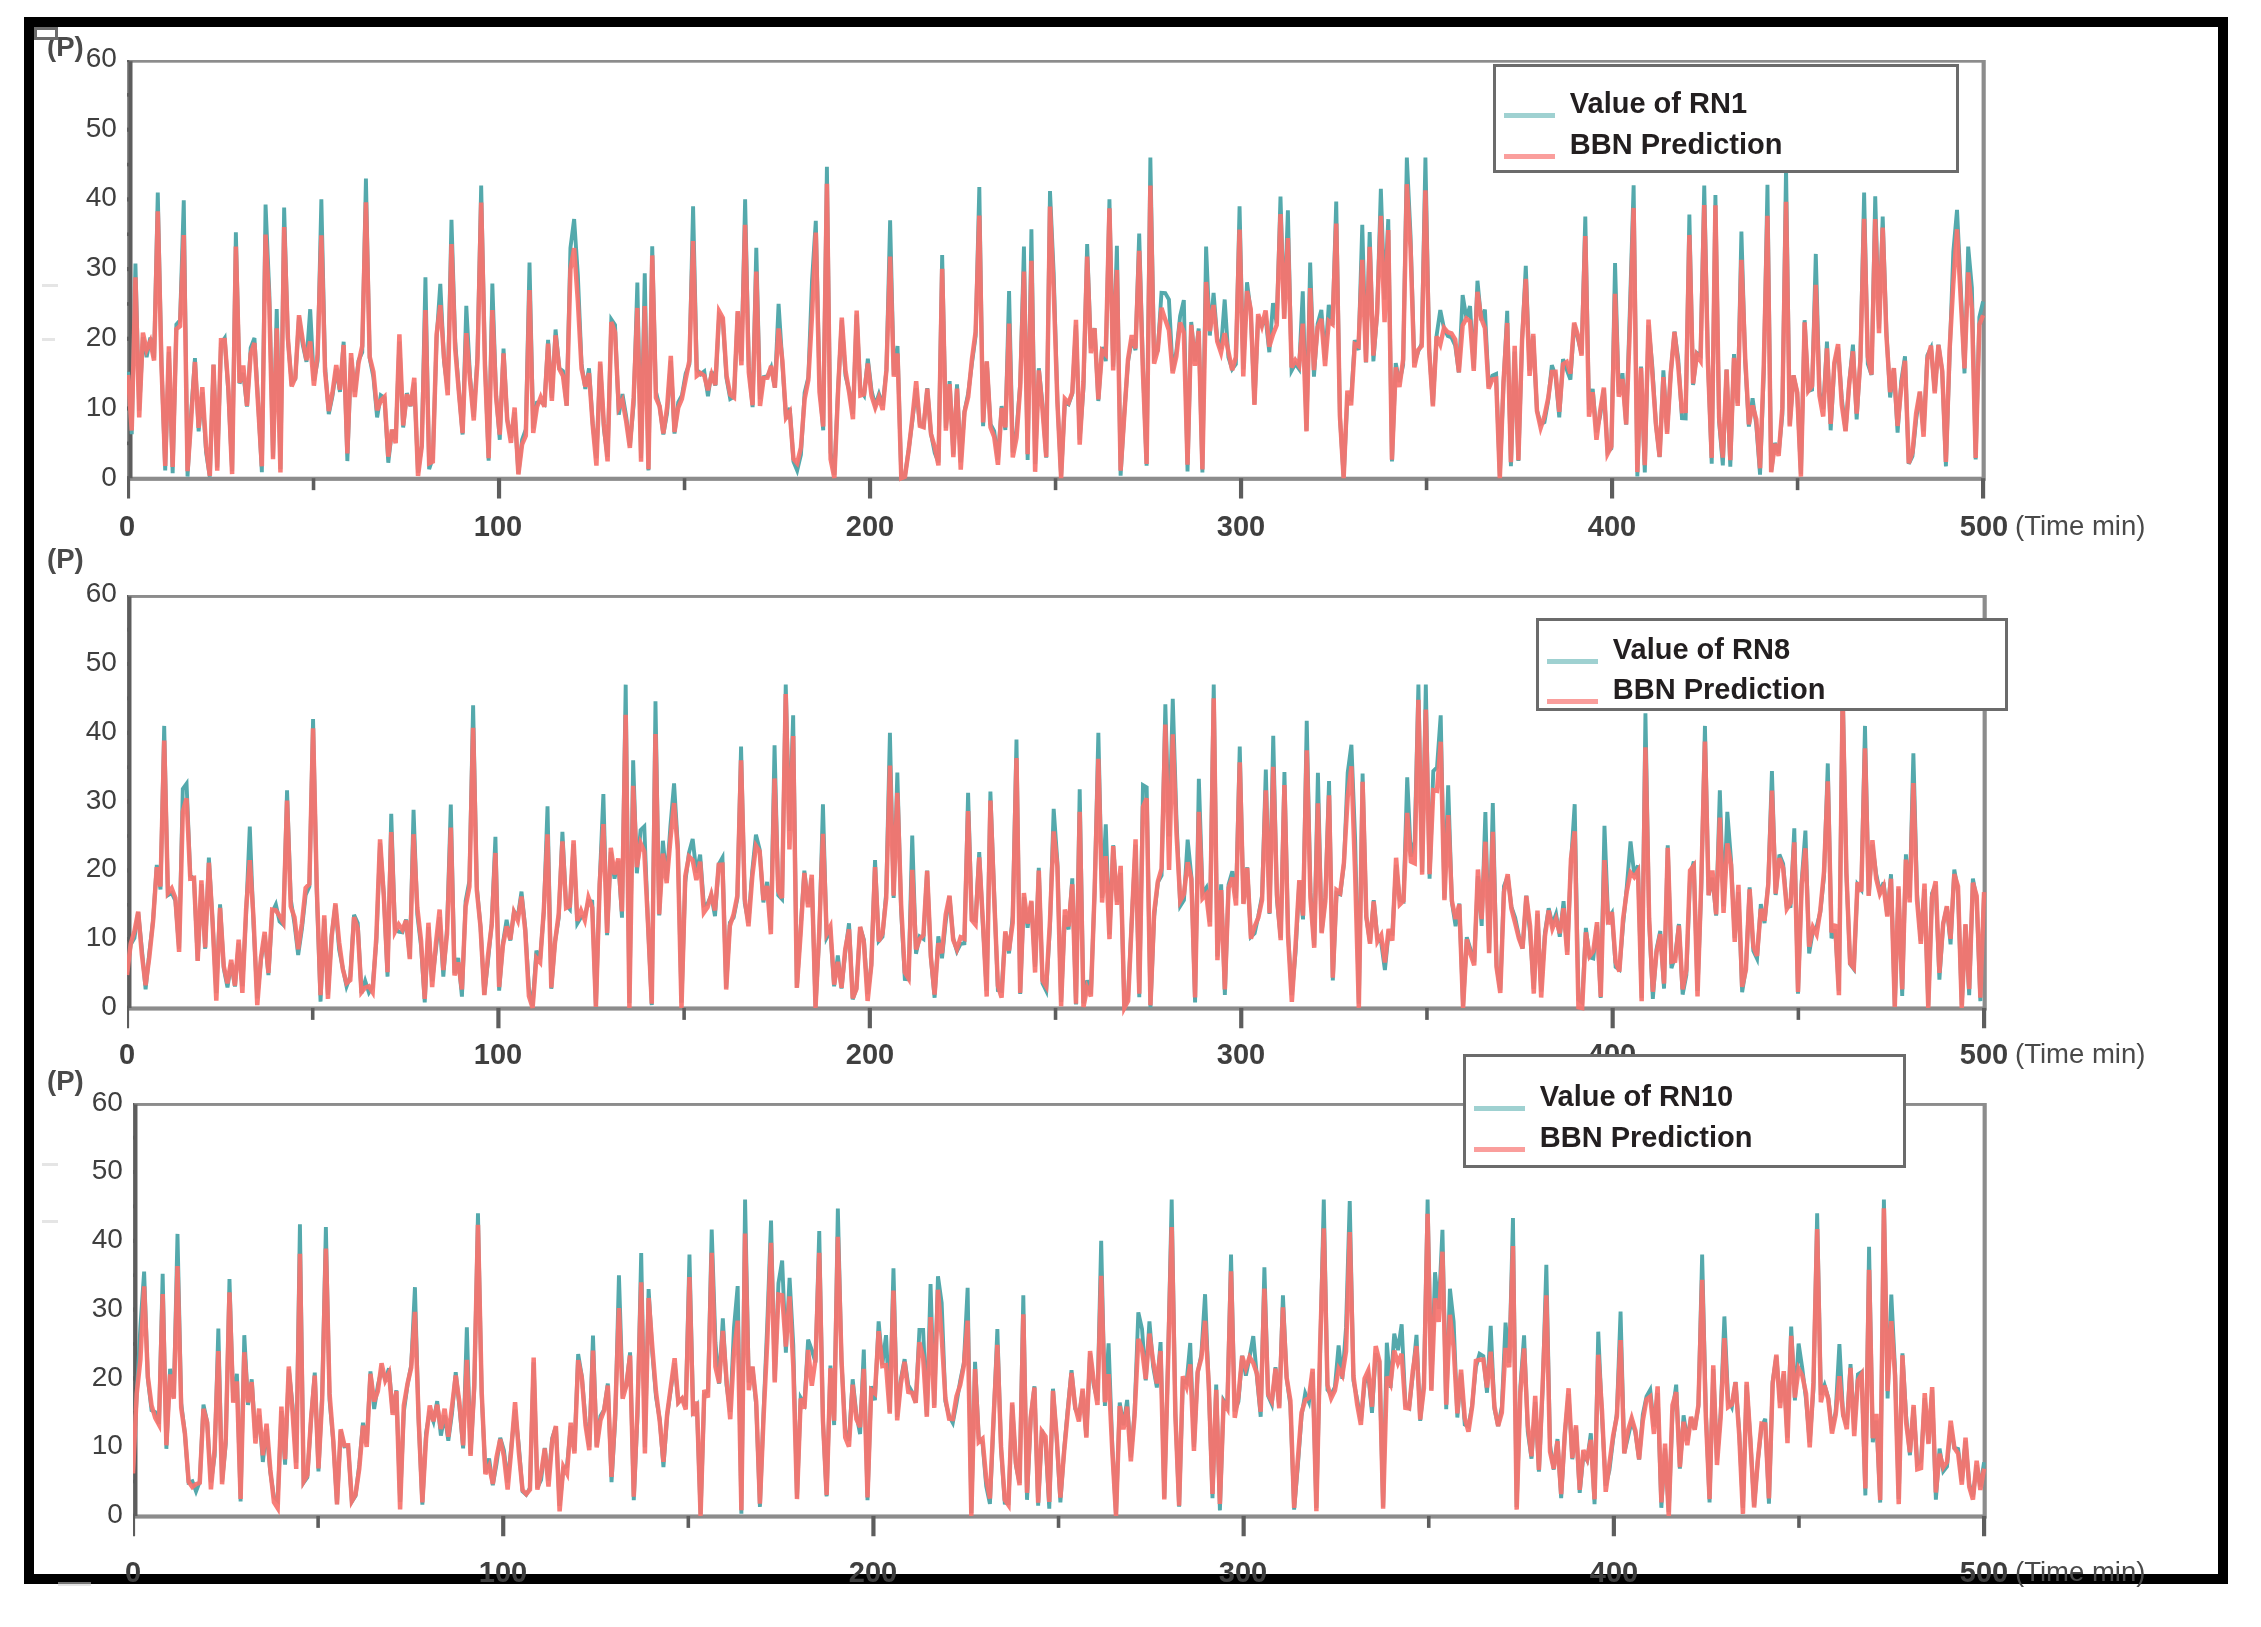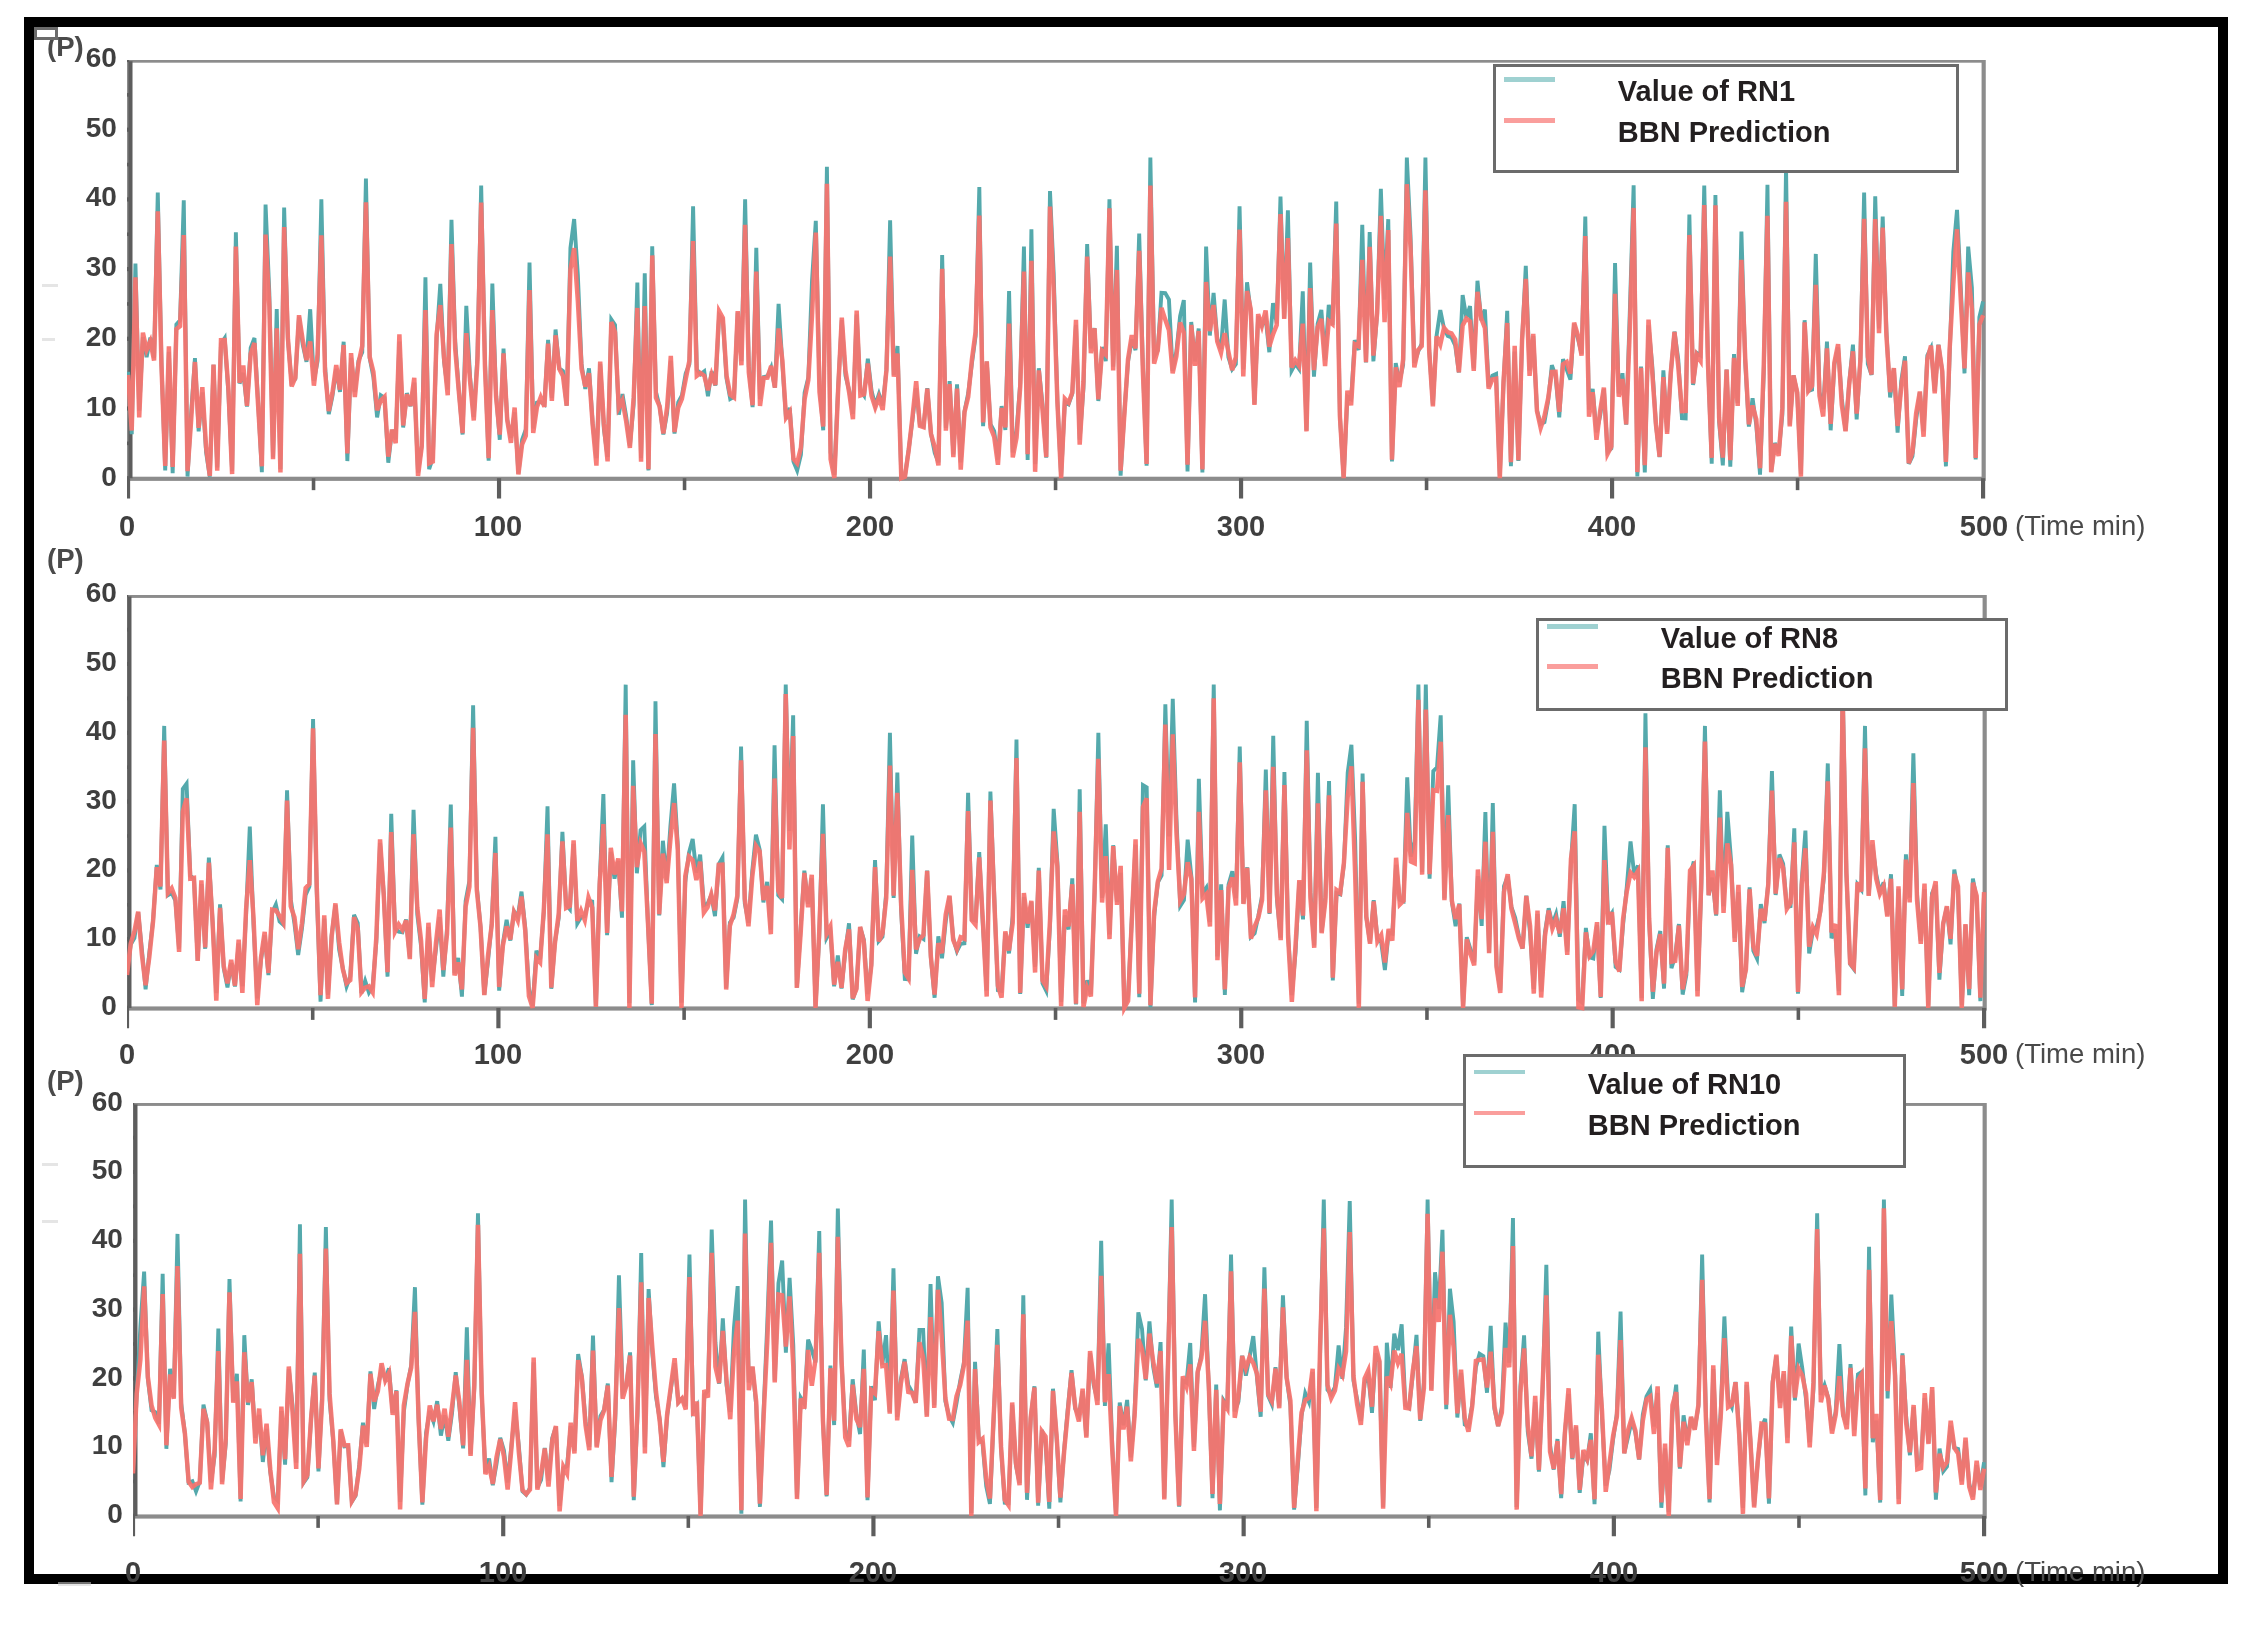--- a/index.html
+++ b/index.html
@@ -43,21 +43,21 @@
   .time-label {
     position: absolute;
     font-size: 27.5px;
     font-weight: normal;
     color: #4a4a4a;
     white-space: nowrap;
   }
   .ytick-label {
     position: absolute;
     font-size: 28px;
-    font-weight: bold;
+    font-weight: normal;
     color: #3f3f3f;
     text-align: right;
     white-space: nowrap;
   }
   .xtick-label {
     position: absolute;
     font-size: 29px;
     font-weight: bold;
     color: #3f3f3f;
     text-align: center;
@@ -72,23 +72,22 @@
     background: #ffffff;
     border: 3px solid #6b6b6b;
     box-sizing: border-box;
     display: flex;
     flex-direction: column;
     justify-content: center;
     padding: 3.6px 9.6px 3.6px 8.4px;
   }
   .legend-row {
     display: flex;
-    align-items: flex-start;
+    align-items: flex-end;
     height: 41px;
-    gap: 48px;
   }
   .legend-swatch {
     width: 51px;
     height: 4.8px;
     flex: 0 0 auto;
     margin-right: 14.4px;
   }
   .legend-text {
     font-size: 29px;
     font-weight: bold;

